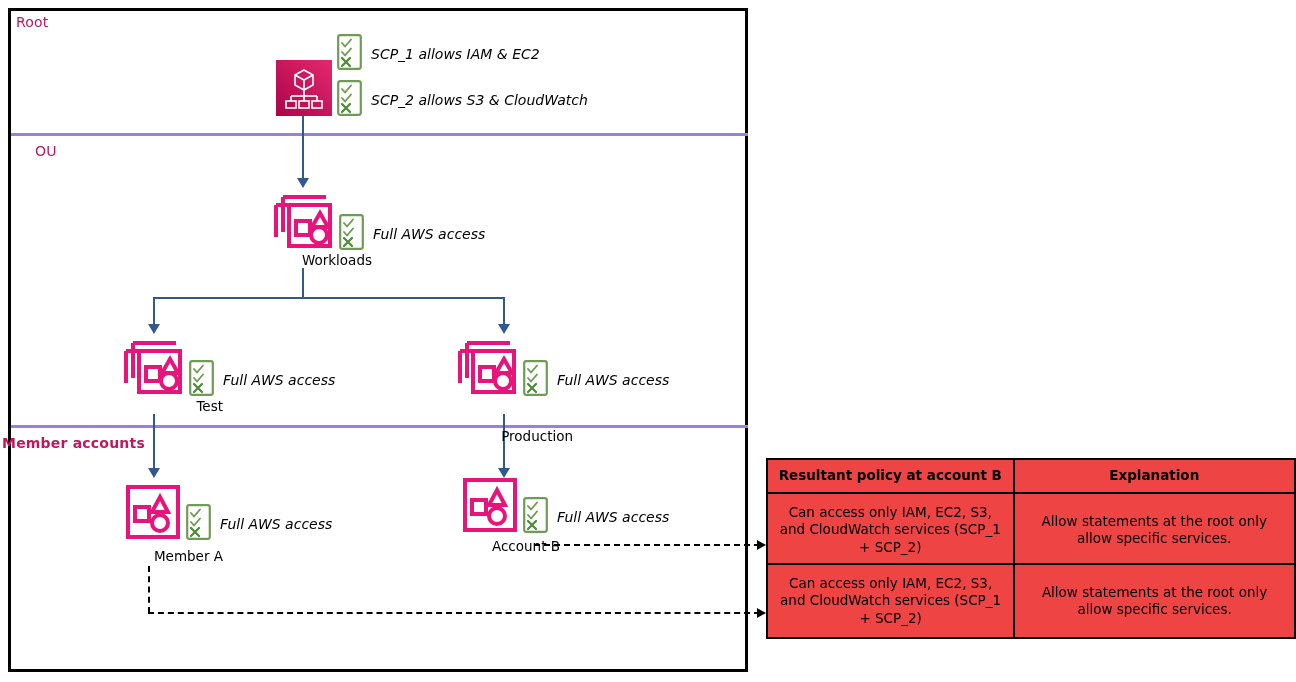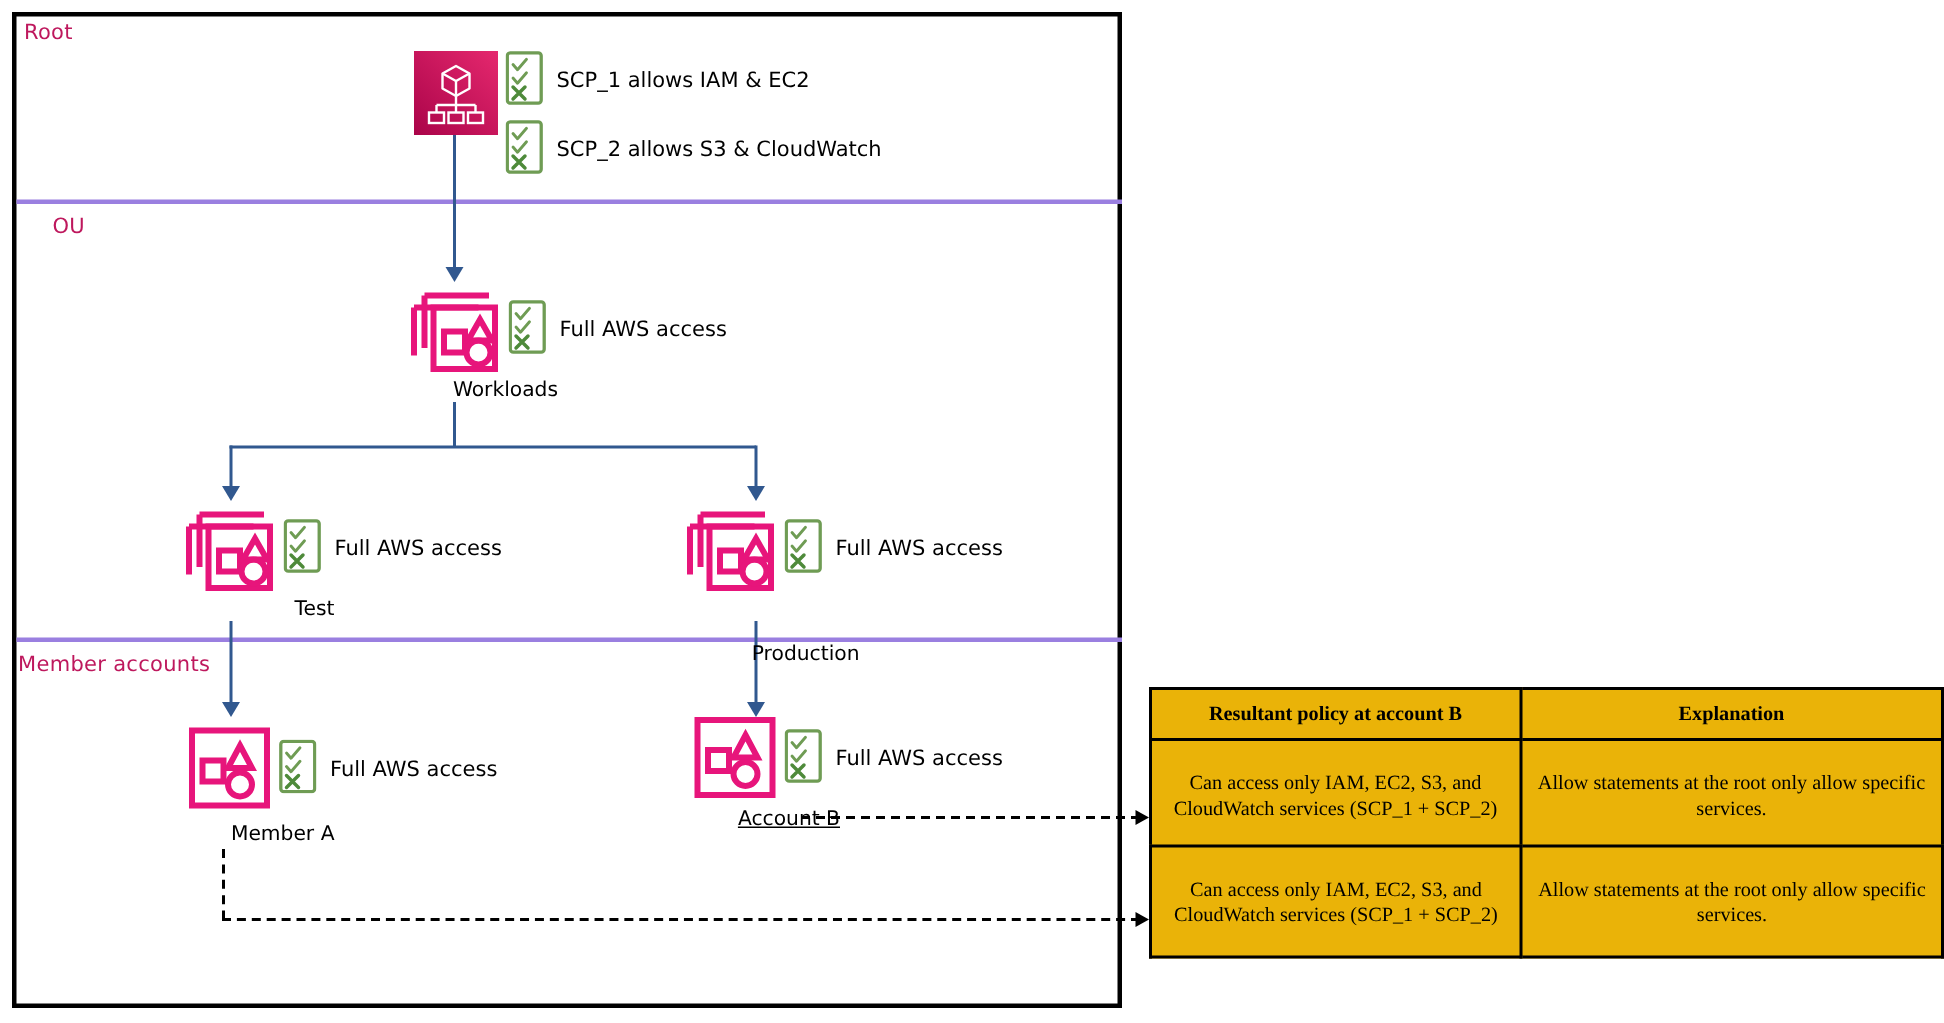--- a/index.html
+++ b/index.html
@@ -41,21 +41,22 @@
     position: absolute;
     font-size: 14px;
     color: #be185d;
     white-space: nowrap;
     letter-spacing: 0.2px;
   }
   
   .node {
     position: absolute;
     display: flex;
-    align-items: flex-start;
+    align-items: flex-end;
+    font-style: italic;
   }
   .node-caption {
     position: absolute;
     font-size: 13.5px;
     color: #000000;
     white-space: nowrap;
     text-align: right;
   }
   .policy-stack {
     display: flex;
@@ -109,22 +110,21 @@
     height: 0;
     border-top: 5px solid transparent;
     border-bottom: 5px solid transparent;
     border-left: 9px solid #000000;
   }
   
   .res-table {
     position: absolute;
     border-collapse: collapse;
     table-layout: fixed;
-    background: #eab308;
-    font-family: Liberation Serif, serif;
+    background: #ef4444;
   }
   .res-table td {
     border: 2px solid #000000;
     text-align: center;
     vertical-align: middle;
     color: #000000;
     padding: 5px 8px;
     line-height: 1.28;
   }
   .res-table td.head {
@@ -144,21 +144,21 @@
 
 <div id="stage">
 
   <div class="org-box"></div>
 
   <div class="tier-divider" style="top:133px;"></div>
   <div class="tier-divider" style="top:425px;"></div>
 
   <div class="tier-label" style="left:16px; top:14px;">Root</div>
   <div class="tier-label" style="left:16px; top:143px;margin-left:19px;">OU</div>
-  <div class="tier-label" style="left:12px; top:435px;">Member accounts</div>
+  <div class="tier-label" style="left:2px; top:435px;font-weight:bold;">Member accounts</div>
 
   <div class="conn-v" style="left:302px; top:90px; height:90px;"></div>
   <div class="arrow-down" style="left:297px; top:178px;"></div>
 
   <div class="conn-v" style="left:302px; top:268px; height:30px;"></div>
   <div class="conn-h" style="left:153px; top:297px; width:351px;"></div>
 
   <div class="conn-v" style="left:153px; top:297px; height:29px;"></div>
   <div class="arrow-down" style="left:148px; top:324px;"></div>
 
@@ -362,21 +362,21 @@
             <rect x="1.2" y="1.2" width="22.6" height="33.6" rx="2" ry="2" fill="#ffffff" stroke="#6f9c54" stroke-width="2.2"></rect>
             <path d="M5 9 L8 12.5 L14 5.5" fill="none" stroke="#6f9c54" stroke-width="1.9" stroke-linecap="round" stroke-linejoin="round"></path>
             <path d="M5 18 L8 21.5 L14 14.5" fill="none" stroke="#6f9c54" stroke-width="1.9" stroke-linecap="round" stroke-linejoin="round"></path>
             <path d="M5 24 L13 32 M13 24 L5 32" fill="none" stroke="#4e8a3a" stroke-width="2.3" stroke-linecap="round"></path>
           </svg>
         </span>
         <span class="policy-label">Full AWS access</span>
       </div>
     </div>
   </div>
-  <div class="node-caption" style="left:420px; top:538px; width:140px;text-decoration:underline;">Account B</div>
+  <div class="node-caption" style="left:420px; top:538px; width:140px;">Account B</div>
 
   <div class="dash-h" style="left:534px; top:544px; width:226px;"></div>
   <div class="arrow-right" style="left:757px; top:540px;"></div>
 
   <div class="dash-v" style="left:148px; top:566px; height:47px;"></div>
   <div class="dash-h" style="left:148px; top:612px; width:612px;"></div>
   <div class="arrow-right" style="left:757px; top:608px;"></div>
 
   <table class="res-table" style="left:766px; top:458px;">
     <tbody>

